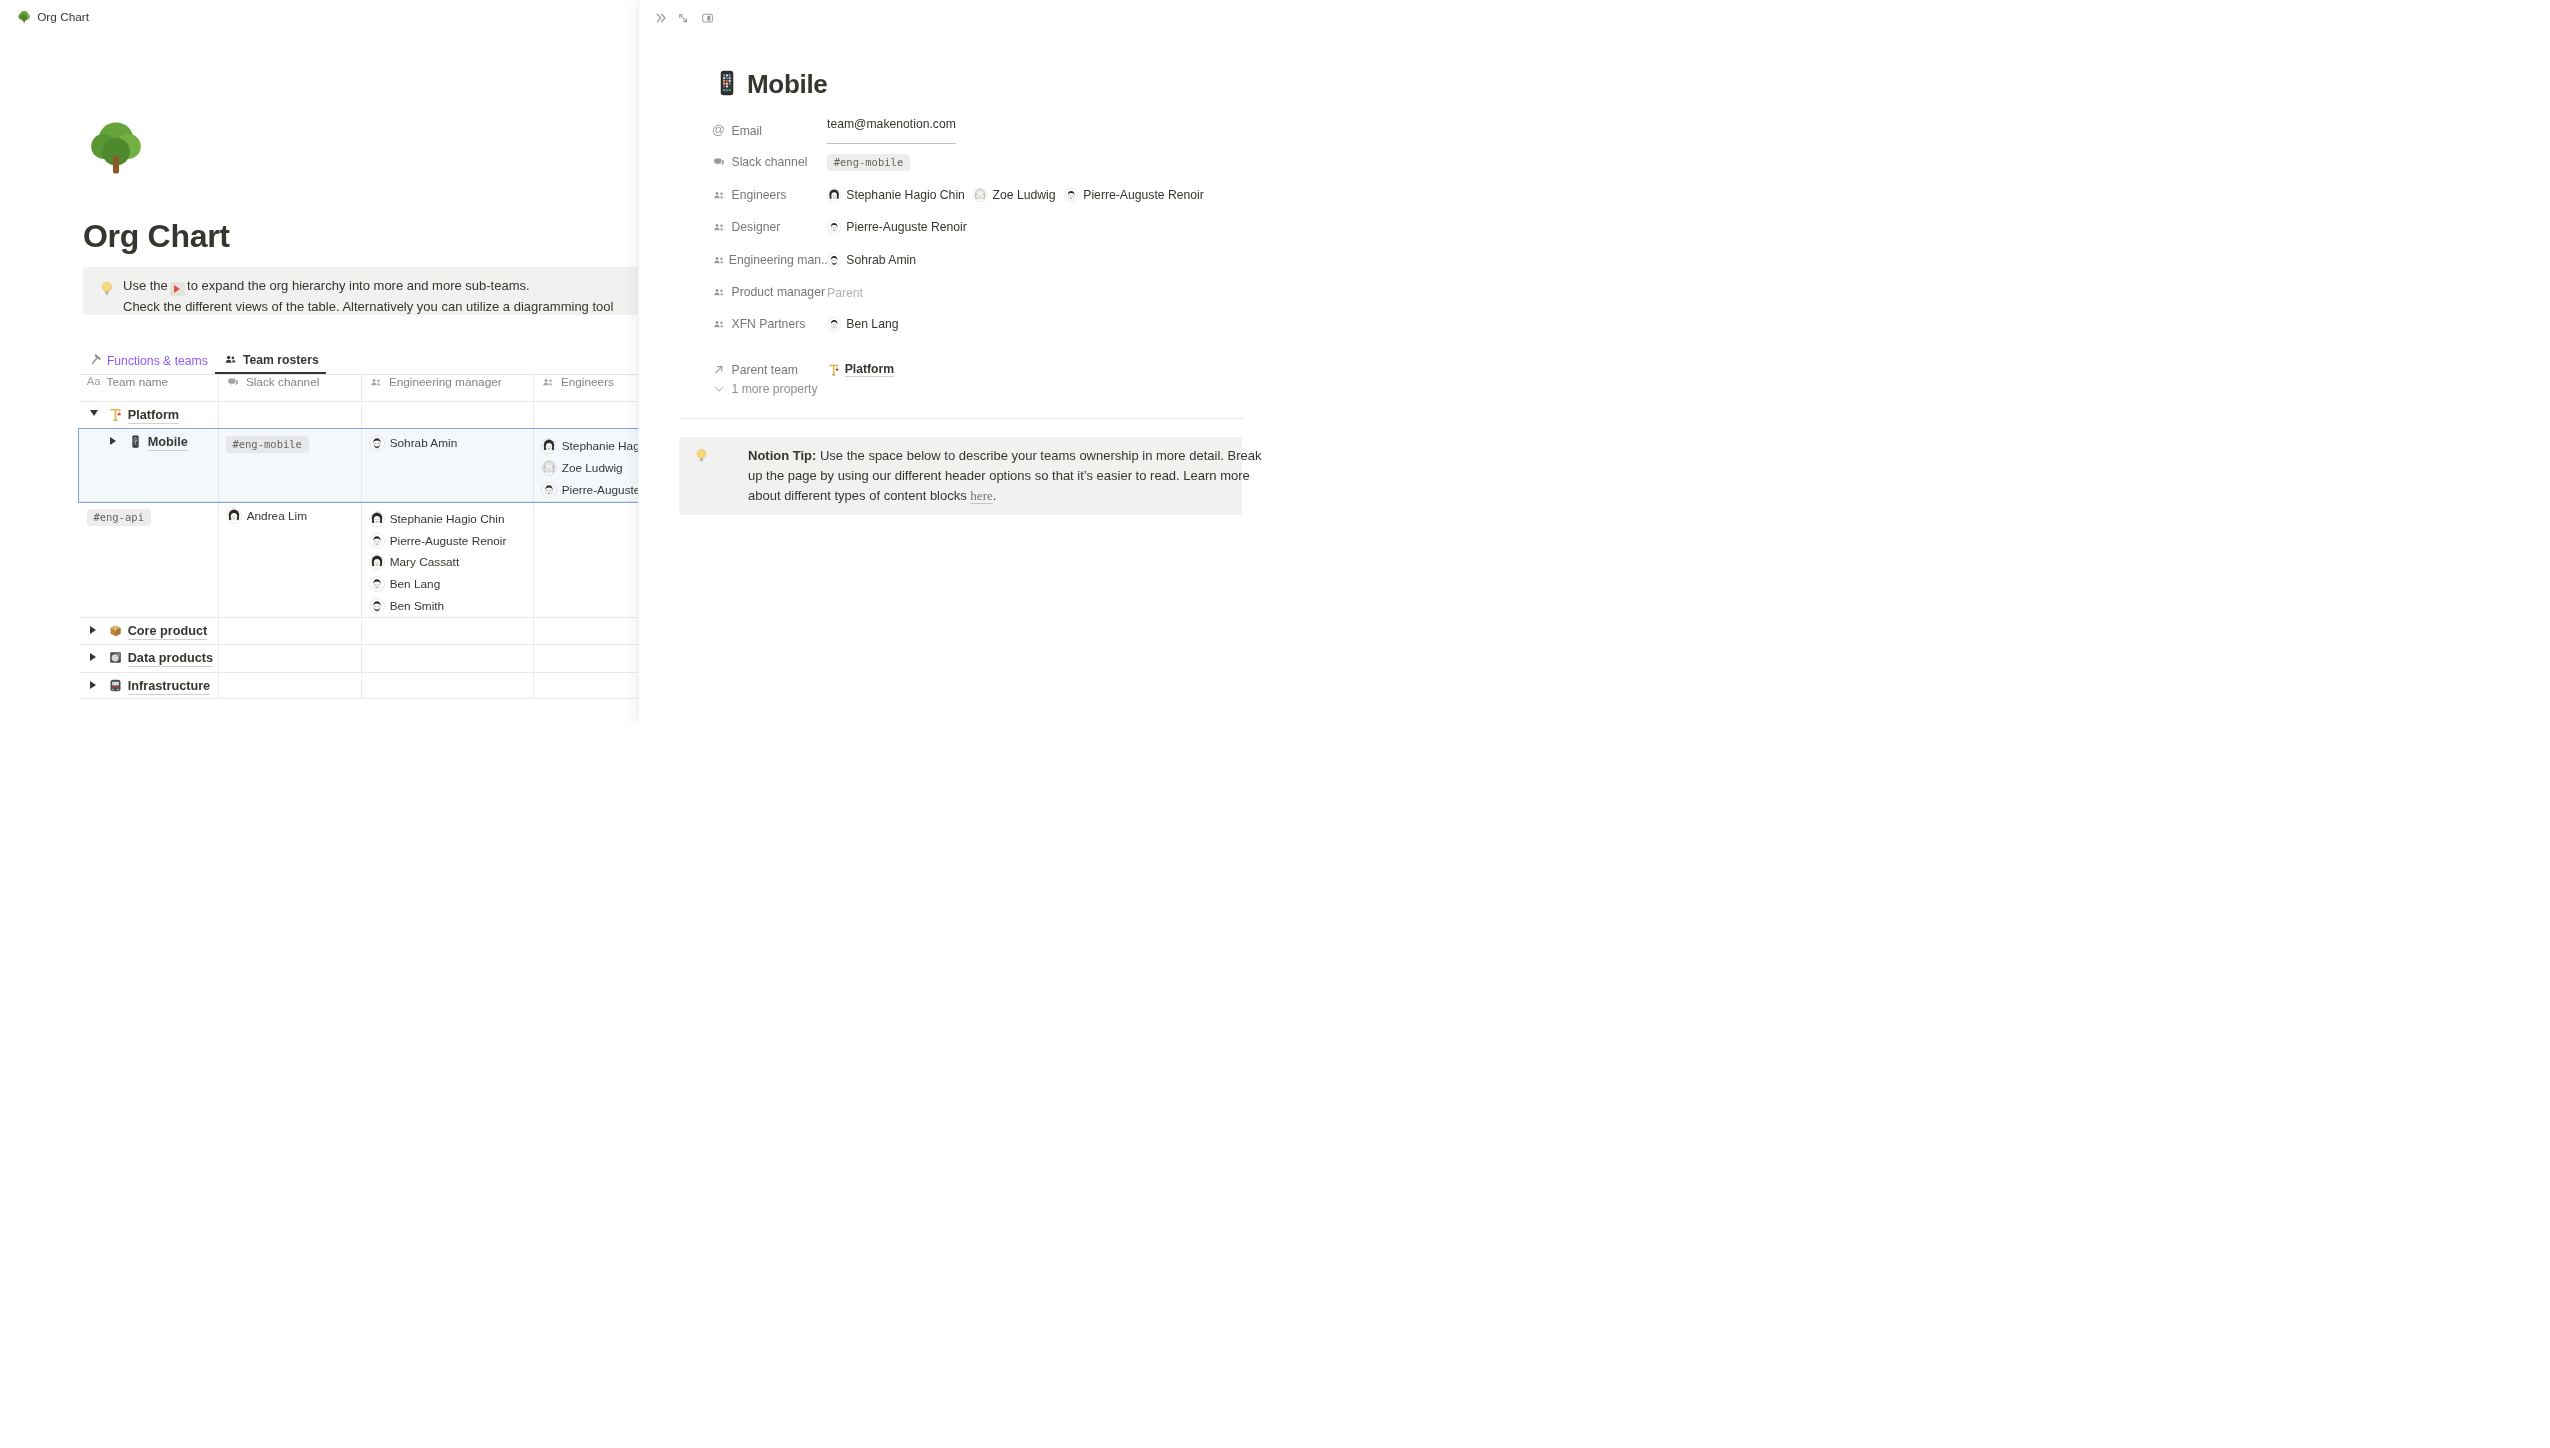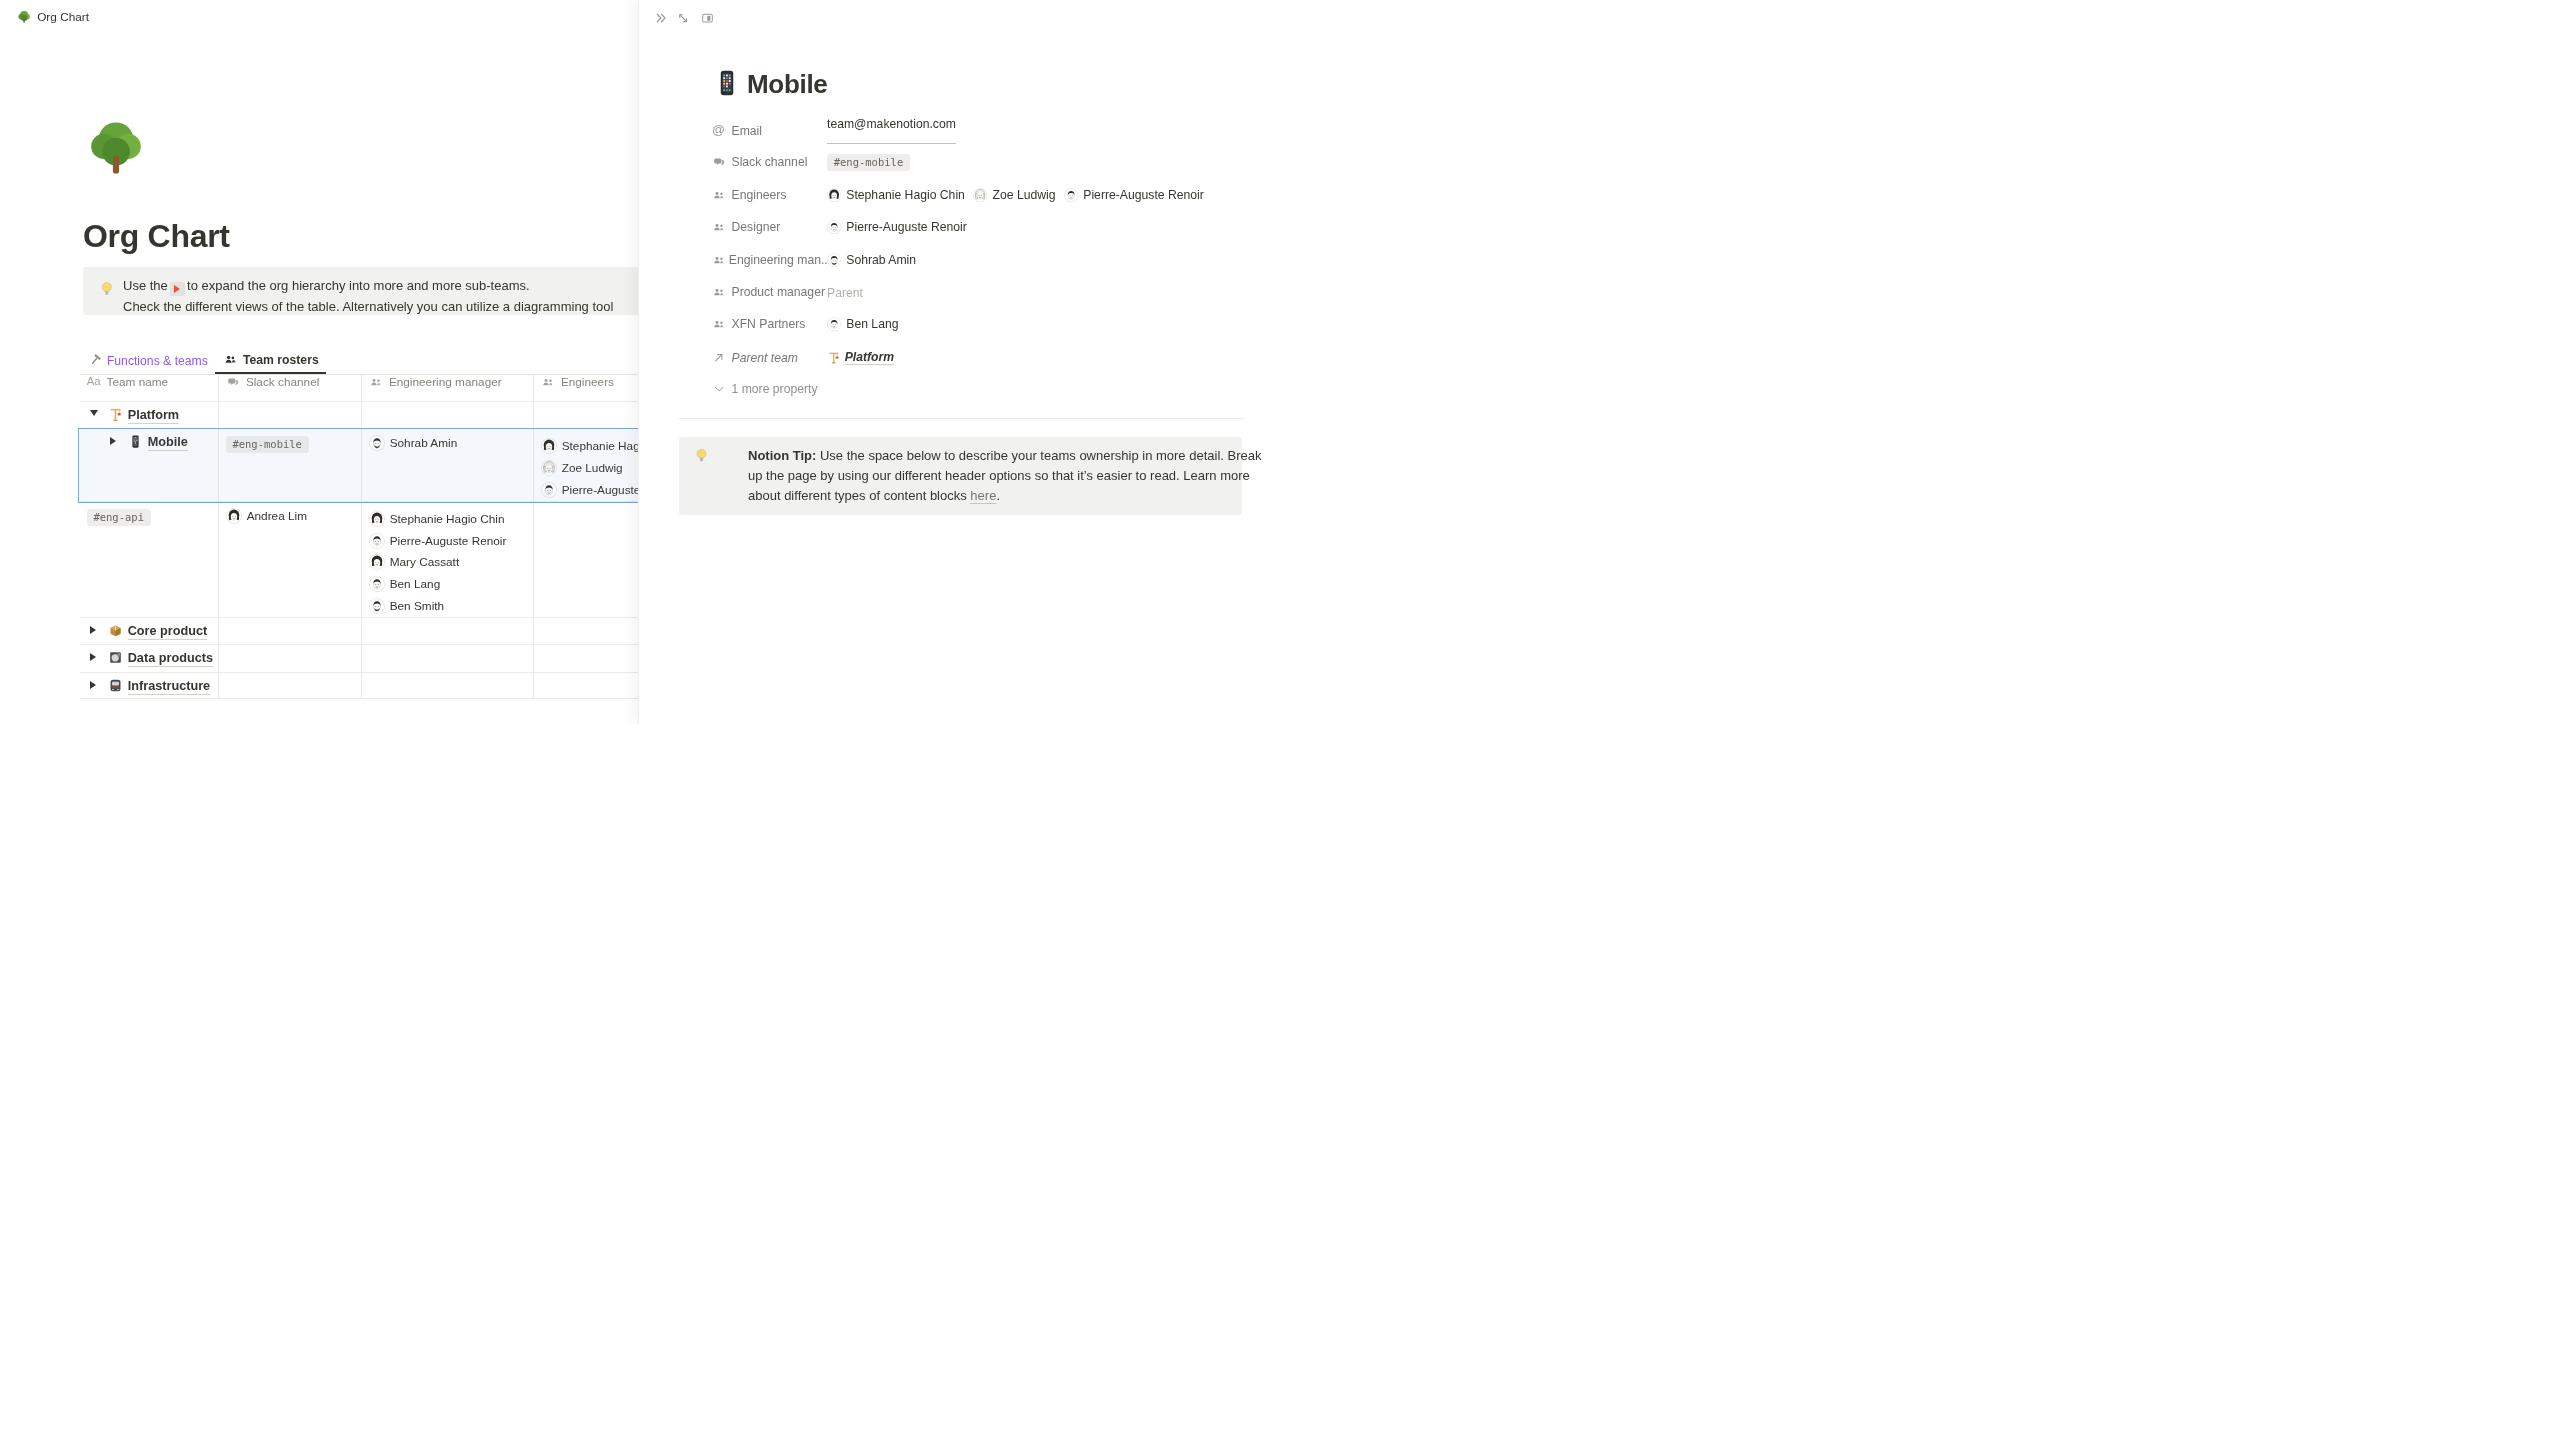--- a/index.html
+++ b/index.html
@@ -58,21 +58,21 @@
   .prow .lab .licon{width:17px;color:#9b9a97;display:flex;align-items:center;}
   .prow .lab .ltext{font-size:12.2px;margin-left:2.5px;white-space:nowrap;}
   .prow .val{display:flex;align-items:center;gap:8.4px;font-size:12.2px;color:#37352f;}
   .link-underline{border-bottom:0.8px solid rgba(55,53,47,.3);padding-bottom:12px;cursor:pointer;}
   .empty-val{color:#b3b1ac;}
   .team-link{display:flex;align-items:center;gap:4.2px;font-weight:600;}
   .team-link .tname{border-bottom:0.8px solid #d3d1cc;cursor:pointer;}
   .panel-divider{position:absolute;left:40px;top:418px;width:565px;height:0.8px;background:#ebeae8;}
   .panel-callout{position:absolute;left:40px;top:437px;width:563px;height:78px;background:#f1f1ef;border-radius:3.4px;box-sizing:border-box;}
   .panel-callout .ctext{margin-left:69px;padding-top:9.3px;width:521px;font-size:13px;line-height:20px;color:#37352f;}
-  .tip-link{color:#787774;border-bottom:0.8px solid #c7c5c1;cursor:pointer;}
+  .tip-link{color:#787774;border-bottom:0.8px solid #c7c5c1;cursor:pointer;font-family:Liberation Serif, serif;}
   .at-glyph{font-size:12.7px;line-height:12.7px;color:#9b9a97;}
 </style>
 </head>
 <body>
 
 <svg width="0" height="0" style="position:absolute">
   <defs>
     <symbol id="ic-tree" viewBox="0 0 24 24">
       <circle cx="12" cy="8.5" r="6.8" fill="#67a33b"></circle>
       <circle cx="7.3" cy="11" r="4.9" fill="#5a9634"></circle>
@@ -593,21 +593,21 @@
       <span class="val">
         <span class="person">
             <svg class="av av17" viewBox="0 0 17 17" width="14.3" height="14.3">
               <use href="#av-m-dark"></use>
             </svg>
             <span>Ben Lang</span>
           </span>
       </span>
     </div>
 
-    <div class="prow" style="top:346px;font-style:italic;">
+    <div class="prow" style="top:358px;">
       <span class="lab">
           <span class="licon">
             <svg width="13.5" height="13.5" viewBox="0 0 16 16">
               <use href="#ic-arrow-ne"></use>
             </svg>
           </span>
           <span class="ltext">Parent team</span>
         </span>
       <span class="val">
         <span class="team-link">

